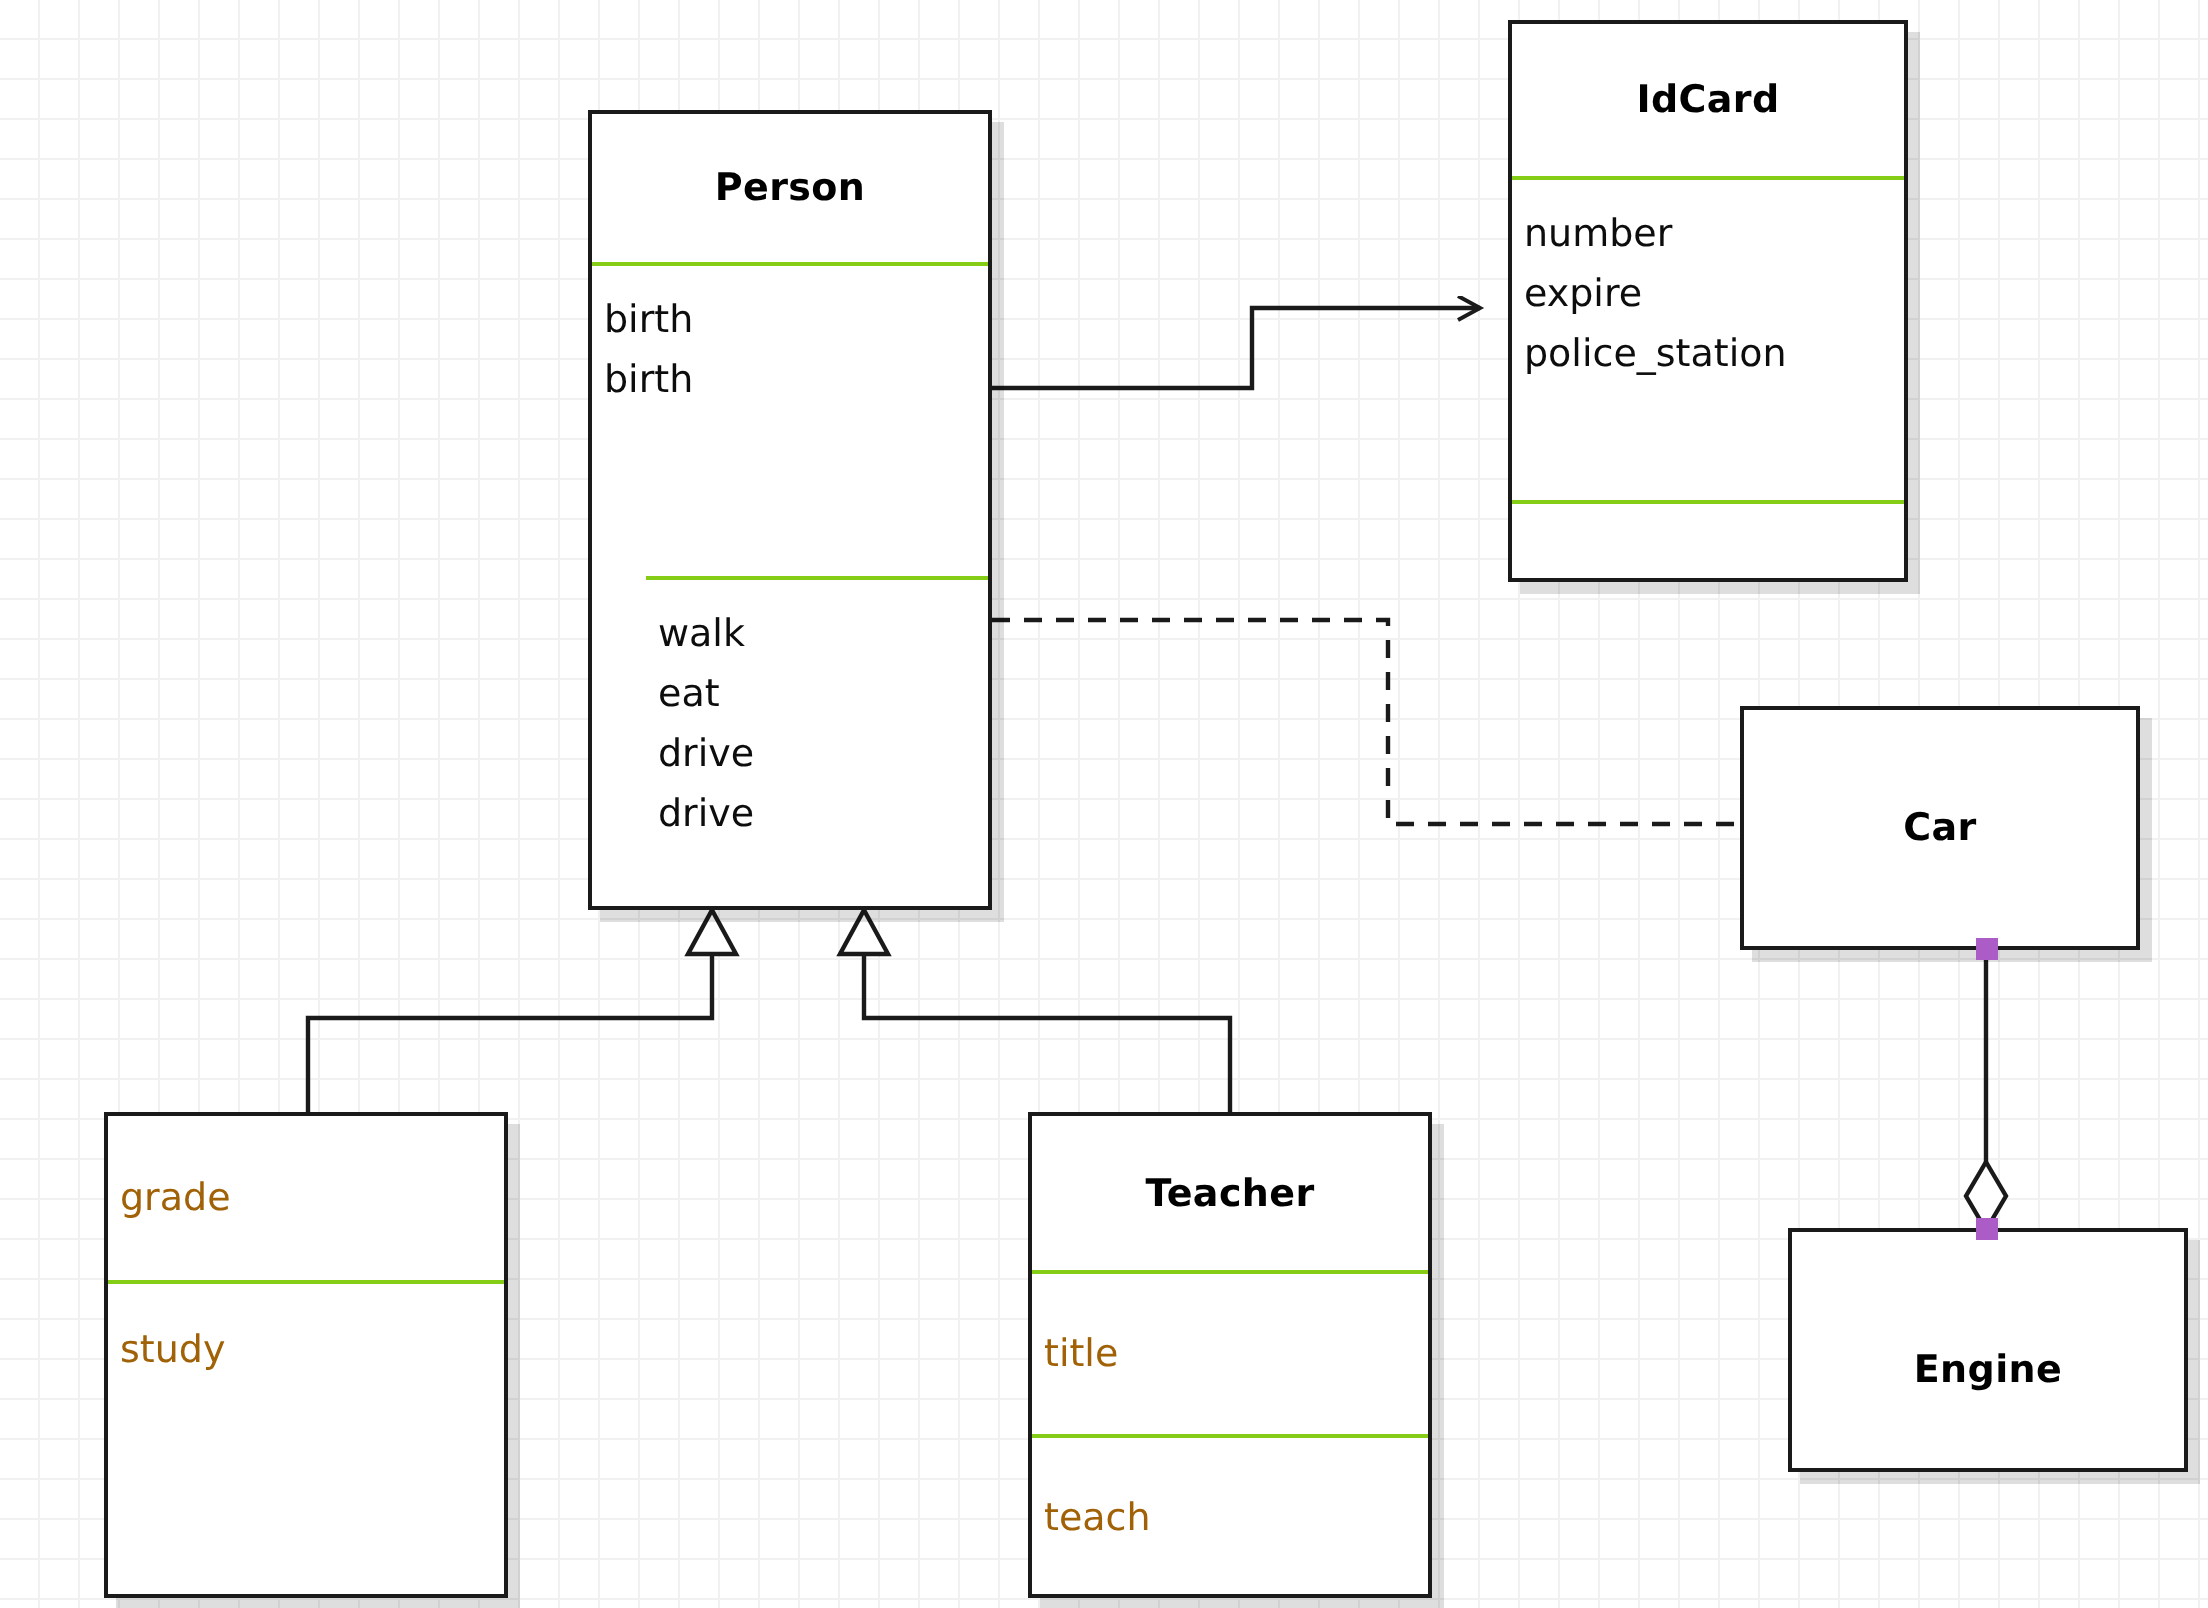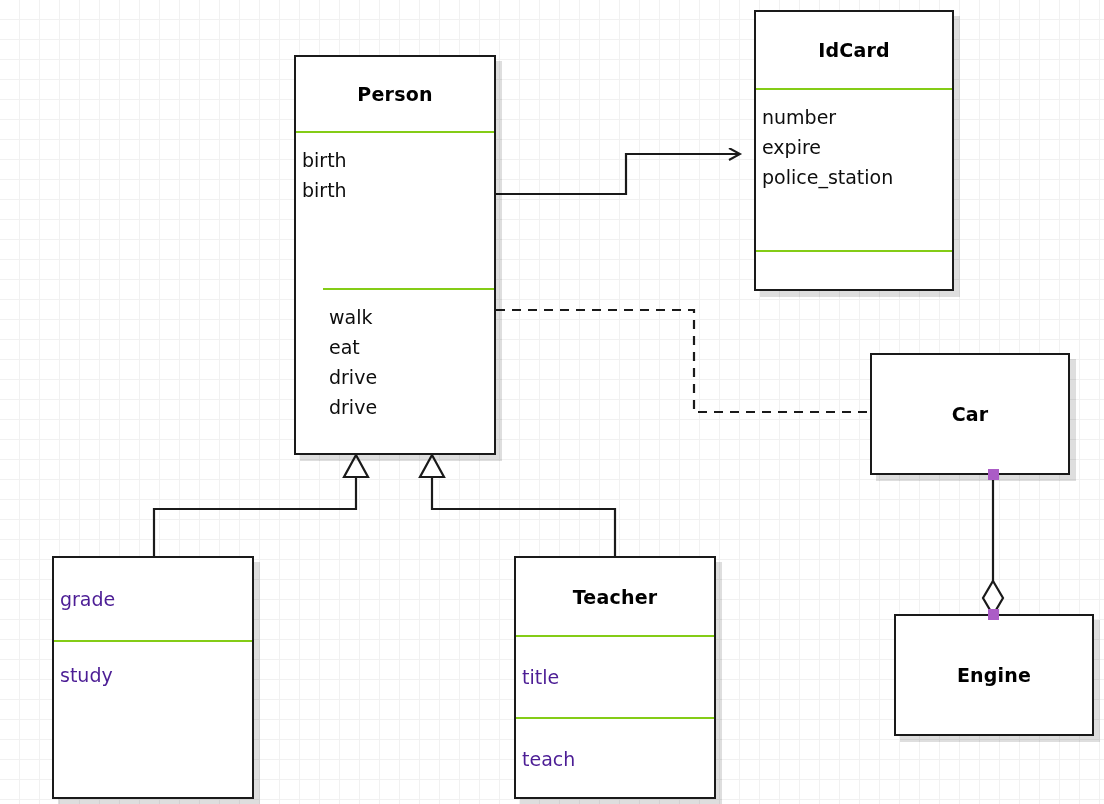--- a/index.html
+++ b/index.html
@@ -58,21 +58,21 @@
     font-size: 19px;
     line-height: 30px;
     color: #0d0d0d;
     white-space: nowrap;
   }
   .member-single {
     display: flex;
     align-items: center;
     padding-left: 6px;
     font-size: 19px;
-    color: #4c1d95;
+    color: #a16207;
     height: 100%;
   }
   .handle {
     position: absolute;
     width: 11px;
     height: 11px;
     background: #ab5cc6;
     z-index: 5;
   }
 </style>
@@ -140,21 +140,21 @@
     </div>
     <div class="compartment" style="height:39px;"></div>
   </div>
 
   <div class="uml-class" style="left:870px; top:353px; width:200px; height:122px;">
     <div class="compartment class-title" style="height:100%;">Car</div>
   </div>
   <div class="handle" style="left:988px; top:469px;"></div>
 
   <div class="uml-class" style="left:894px; top:614px; width:200px; height:122px;">
-    <div class="compartment class-title" style="height:100%;">Engine</div>
+    <div class="compartment class-title" style="height:100%;margin-top:10px;">Engine</div>
   </div>
   <div class="handle" style="left:988px; top:609px;"></div>
 
   <div class="uml-class" style="left:52px; top:556px; width:202px; height:243px;">
     <div class="compartment" style="height:82px;">
       <div class="member-single">grade</div>
     </div>
     <div class="compartment" style="height:67px;">
       <div class="member-single">study</div>
     </div>

